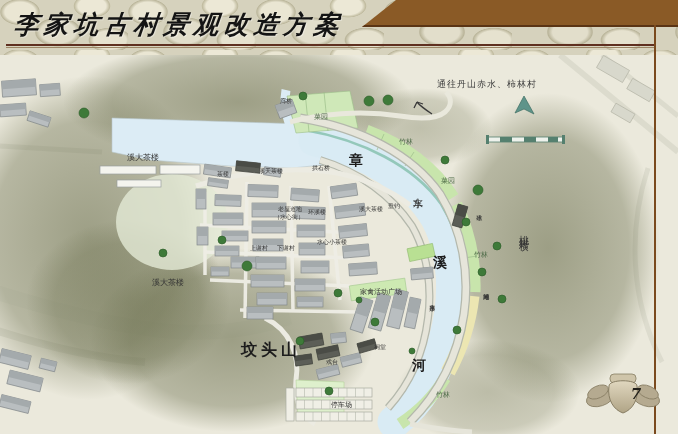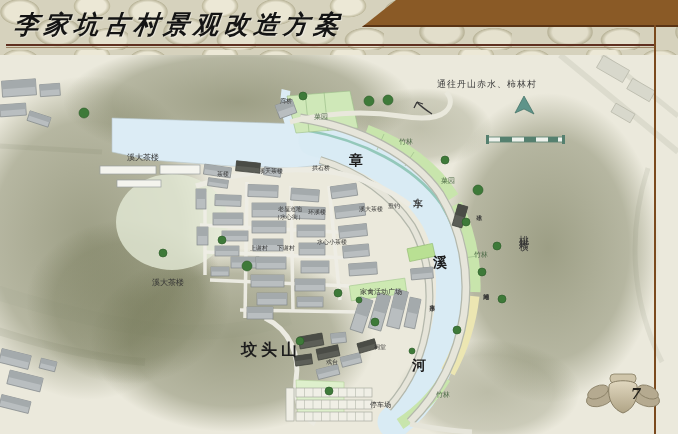--- a/index.html
+++ b/index.html
@@ -326,21 +326,21 @@
       <div class="map-label" style="left: 314px; top: 114px; font-size: 7px; color: rgb(76, 106, 70);">菜园</div>
       <div class="map-label" style="left: 441px; top: 178px; font-size: 7px; color: rgb(76, 106, 70);">菜园</div>
       <div class="map-label" style="left: 474px; top: 252px; font-size: 7px; color: rgb(76, 106, 70);">竹林</div>
       <div class="map-label" style="left: 436px; top: 392px; font-size: 7px; color: rgb(76, 106, 70);">竹林</div>
       <div class="map-label" style="left: 127px; top: 154px; font-size: 8px;">溪大茶楼</div>
       <div class="map-label" style="left: 152px; top: 279px; font-size: 8px;">溪大茶楼</div>
       <div class="map-label bold" style="left: 241px; top: 342px; font-size: 16px; letter-spacing: 4px;">坟头山</div>
       <div class="map-label" style="left: 360px; top: 289px; font-size: 7px; font-family: Liberation Mono, monospace;">家禽活动广场</div>
       <div class="map-label vert" style="left: 429px; top: 300px; font-size: 6px;">亲水平台</div>
       <div class="map-label vert" style="left: 483px; top: 289px; font-size: 6px;">河滩绿地</div>
-      <div class="map-label" style="left: 331px; top: 402px; font-size: 7px; margin-left: 39px;">停车场</div>
+      <div class="map-label" style="left: 331px; top: 402px; font-size: 7px;">停车场</div>
       <div class="map-label" style="left: 374px; top: 344px; font-size: 6px;">祠堂</div>
       <div class="map-label" style="left: 326px; top: 359px; font-size: 6px;">戏台</div>
       <div class="map-label" style="left: 217px; top: 171px; font-size: 6px;">茶楼</div>
       <div class="map-label" style="left: 259px; top: 168px; font-size: 6px;">溪天茶楼</div>
       <div class="map-label" style="left: 312px; top: 165px; font-size: 6px;">拱石桥</div>
       <div class="map-label" style="left: 278px; top: 206px; font-size: 6px;">老屋道地</div>
       <div class="map-label" style="left: 274px; top: 214px; font-size: 6px;">（水心街）</div>
       <div class="map-label" style="left: 308px; top: 209px; font-size: 6px;">环溪楼</div>
       <div class="map-label" style="left: 359px; top: 206px; font-size: 6px;">溪大茶楼</div>
       <div class="map-label" style="left: 388px; top: 203px; font-size: 6px;">垂钓</div>

